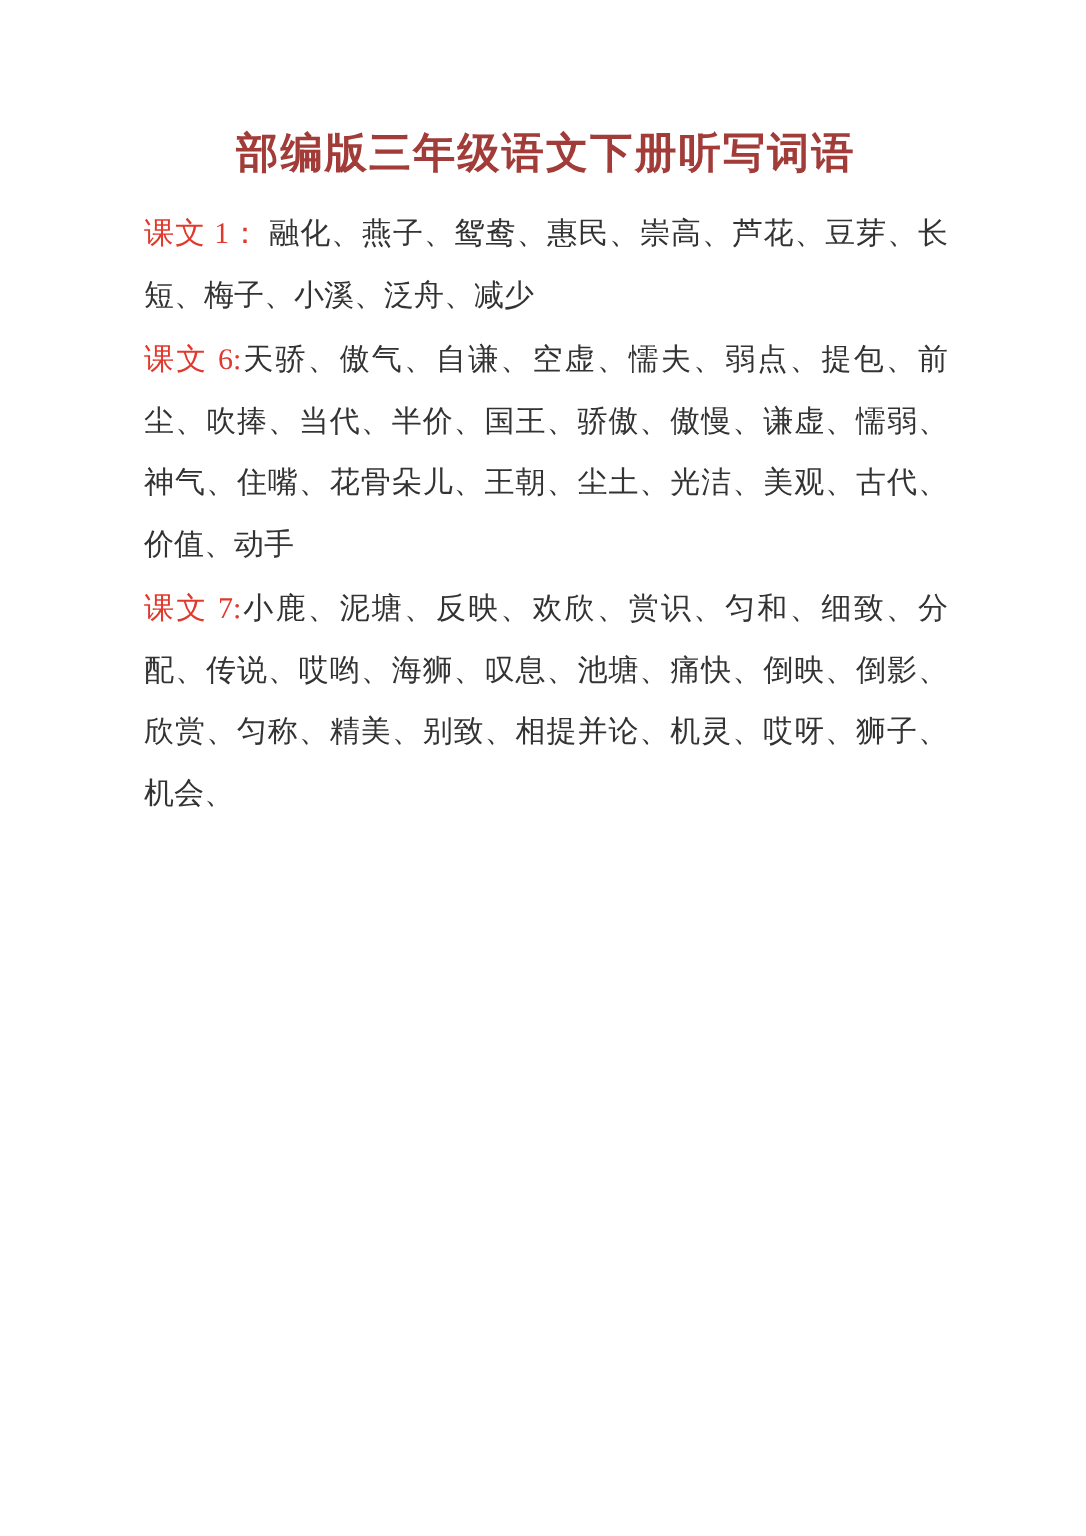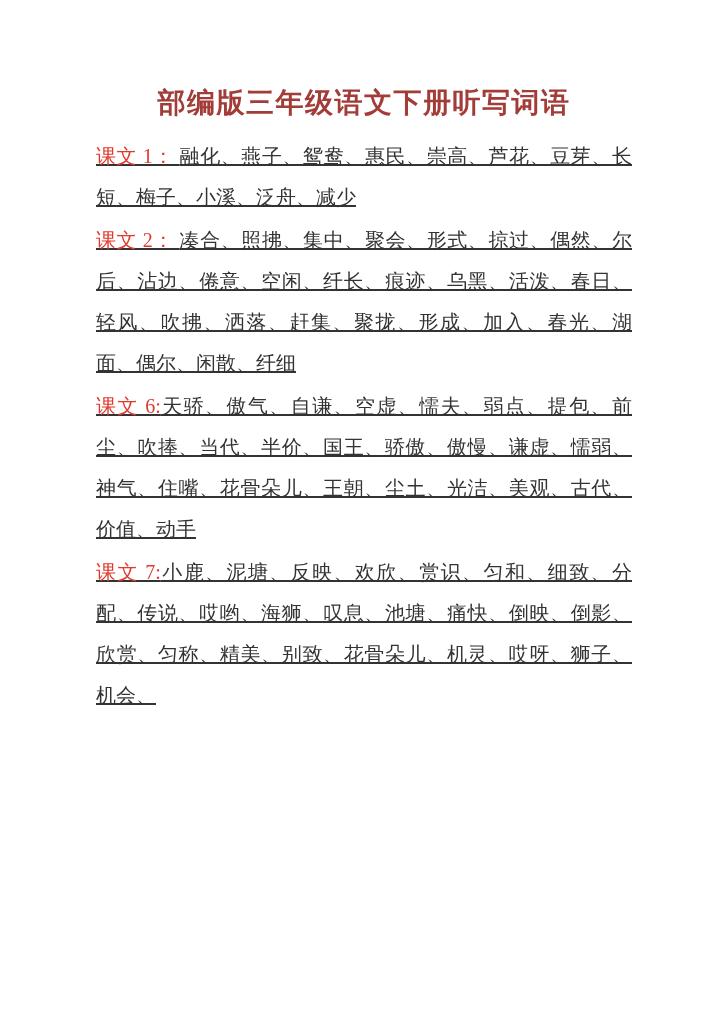--- a/index.html
+++ b/index.html
@@ -25,38 +25,36 @@
     text-align: center;
     letter-spacing: 1.5px;
     color: #a23c38;
   }
   .lesson {
     margin: 0 0 2px 0;
     font-size: 20px;
     line-height: 41px;
     text-align: justify;
     color: #333333;
-    text-decoration: underline;
   }
   .lesson-label {
     color: #e03a2e;
   }
   .lesson-words {
     color: #333333;
   }
 </style>
 </head>
 <body>
 
 <div class="page">
   <h1 class="title">部编版三年级语文下册听写词语</h1>
   <div id="lesson-list">
   <p class="lesson"><span class="lesson-label">课文 1： </span><span class="lesson-words">融化、燕子、鸳鸯、惠民、崇高、芦花、豆芽、长短、梅子、小溪、泛舟、减少</span></p>
 
-  <p class="lesson"><span class="lesson-label">课文 2： </span><span class="lesson-words">凑合、照拂、集中、聚会、形式、掠过、偶然、尔后、沾边、倦意、空闲、纤长、痕迹、乌黑、活泼、春日、轻风、吹拂、洒落、赶集、聚拢、形成、加入、春光、湖面、偶尔、闲散、纤细</span></p>
 
 
 
   <p class="lesson"><span class="lesson-label">课文 6:</span><span class="lesson-words">天骄、傲气、自谦、空虚、懦夫、弱点、提包、前尘、吹捧、当代、半价、国王、骄傲、傲慢、谦虚、懦弱、神气、住嘴、花骨朵儿、王朝、尘土、光洁、美观、古代、价值、动手</span></p>
 
-  <p class="lesson"><span class="lesson-label">课文 7:</span><span class="lesson-words">小鹿、泥塘、反映、欢欣、赏识、匀和、细致、分配、传说、哎哟、海狮、叹息、池塘、痛快、倒映、倒影、欣赏、匀称、精美、别致、花骨朵儿、机灵、哎呀、狮子、机会、</span></p>
+  <p class="lesson"><span class="lesson-label">课文 7:</span><span class="lesson-words">小鹿、泥塘、反映、欢欣、赏识、匀和、细致、分配、传说、哎哟、海狮、叹息、池塘、痛快、倒映、倒影、欣赏、匀称、精美、别致、相提并论、机灵、哎呀、狮子、机会、</span></p>
 </div>
 </div>
 
 </body></html>

